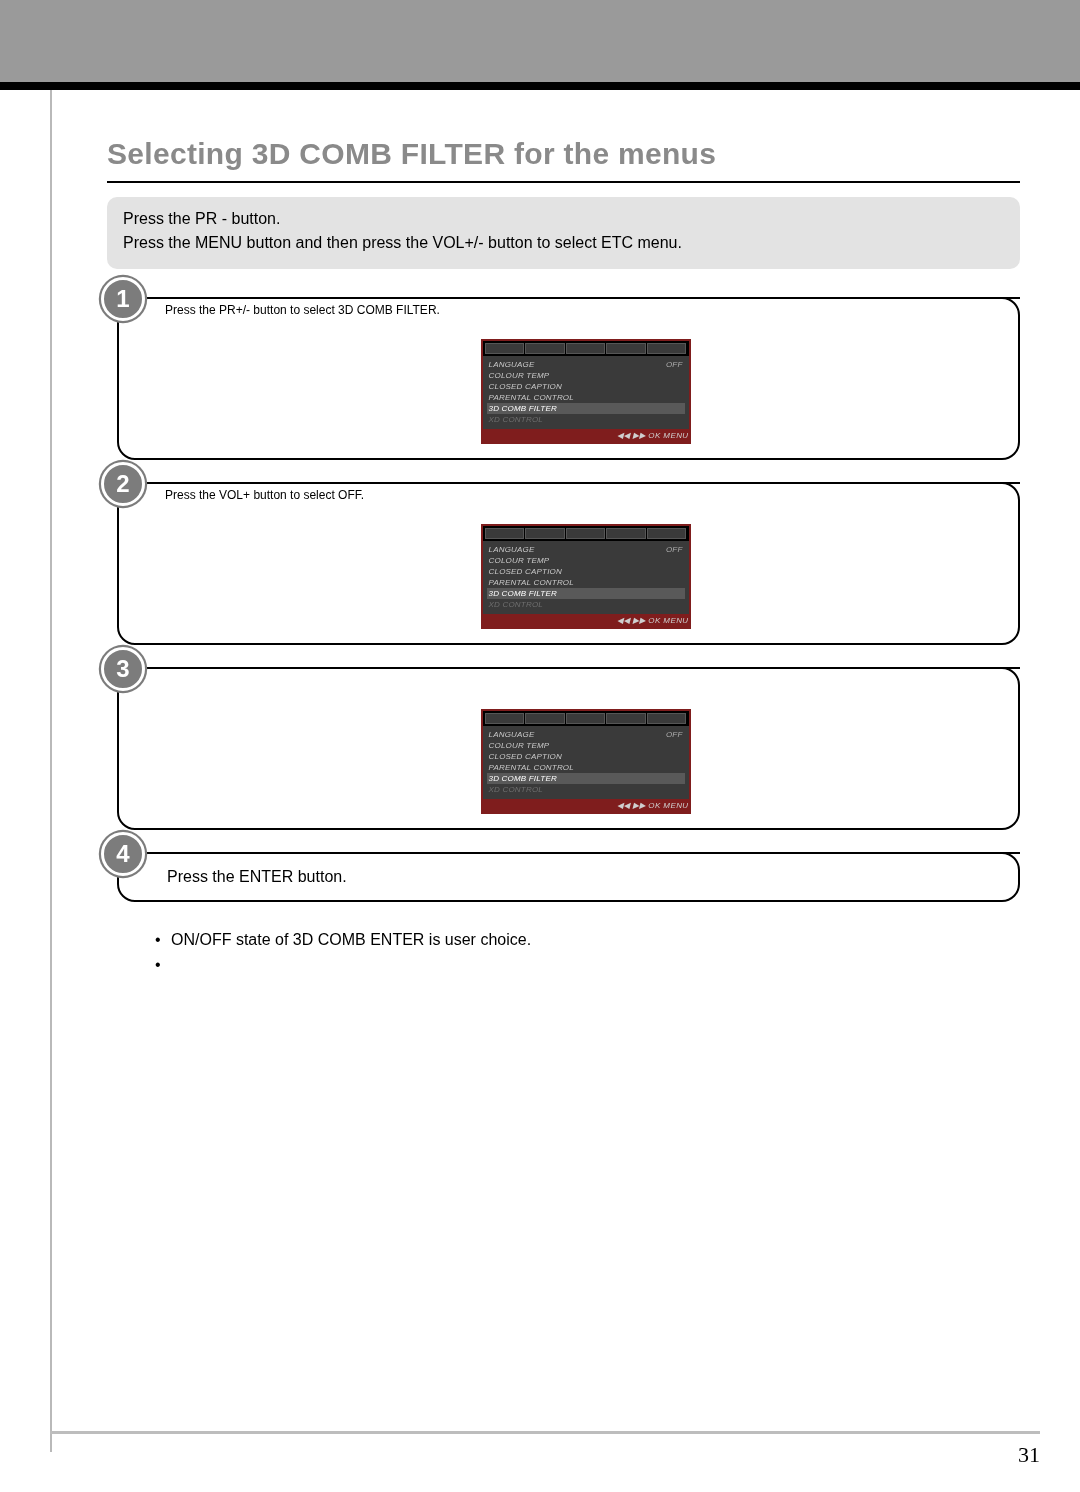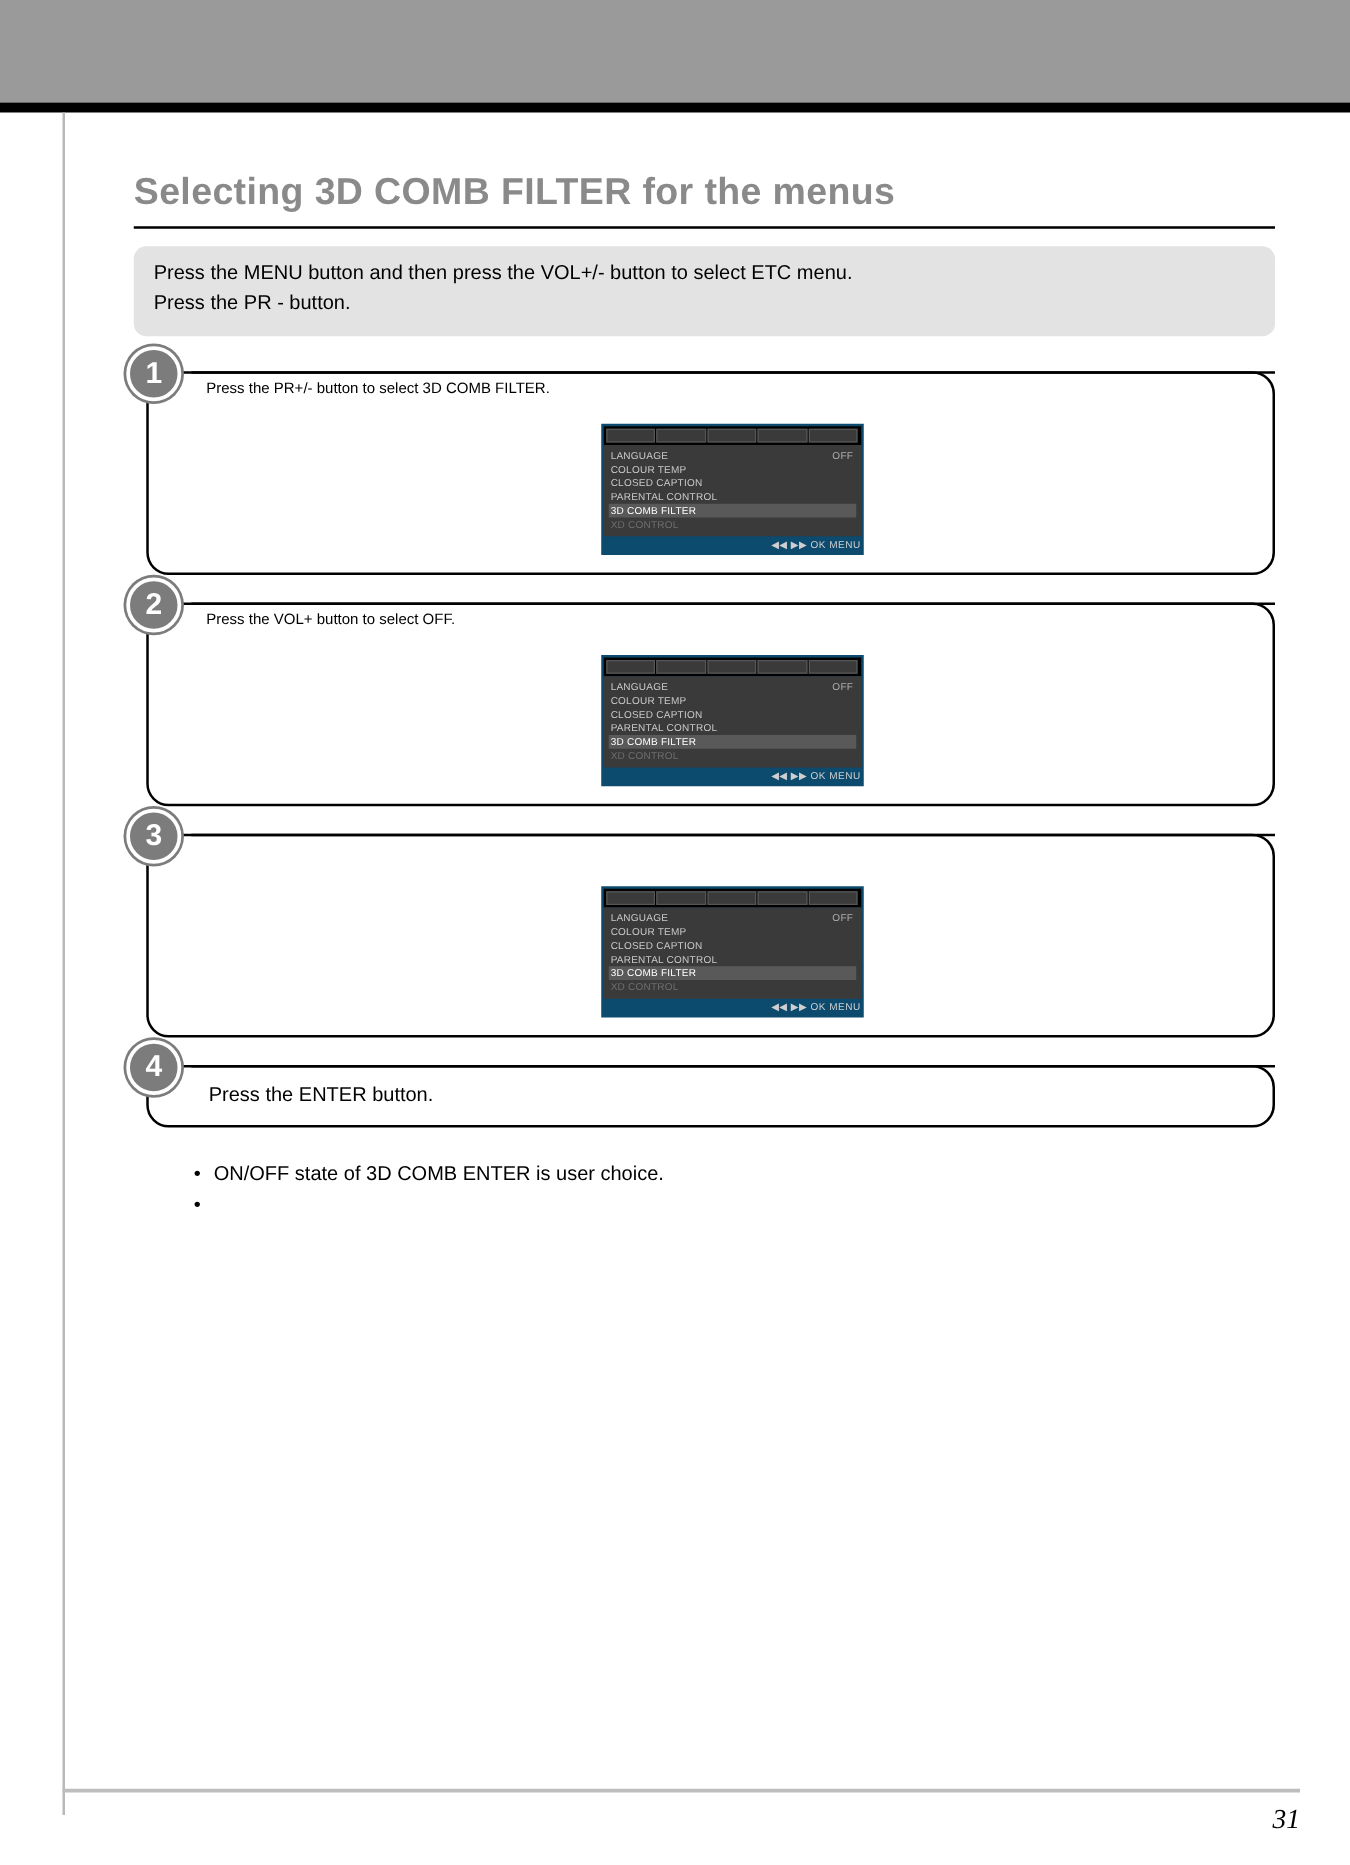--- a/index.html
+++ b/index.html
@@ -98,25 +98,26 @@
   .step-text {
     position: absolute;
     left: 58px;
     top: 6px;
     font-size: 12px;
     color: #000;
   }
   .osd {
     margin: 4px auto 0 auto;
     width: 210px;
-    background: #0c4a6e;
+    background: #7f1d1d;
     padding: 2px;
     font-size: 8px;
     color: #c9c9c9;
     line-height: 1;
+    font-style: italic;
   }
   .osd-tabs {
     display: flex;
     gap: 1px;
     padding: 2px;
     background: #000;
   }
   .osd-tab {
     flex: 1;
     height: 11px;
@@ -165,21 +166,20 @@
     margin-left: 48px;
     font-size: 16px;
     line-height: 1.55;
   }
   .bl { display: flex; }
   .bl-dot { width: 16px; flex: none; }
   .page-num {
     position: absolute;
     right: 40px;
     bottom: 24px;
-    font-style: italic;
     font-family: Georgia, 'Times New Roman', serif;
     font-size: 22px;
     color: #000;
     margin-left: 36px;
   }
   .page-bottom-rule {
     position: absolute;
     left: 50px;
     right: 40px;
     bottom: 58px;
@@ -192,22 +192,22 @@
 
 <div class="top-band"></div>
 <div class="black-band"></div>
 
 <div class="page">
 
   <div class="title">Selecting 3D COMB FILTER for the menus</div>
   <div class="title-rule"></div>
 
   <div class="intro-box">
+    <div>Press the PR - button.</div>
     <div>Press the MENU button and then press the VOL+/- button to select ETC menu.</div>
-    <div>Press the PR - button.</div>
   </div>
 
   <div class="step">
     <div class="step-top-rule"></div>
     <div class="step-badge">1</div>
     <div class="step-text">Press the PR+/- button to select 3D COMB FILTER.</div>
     <div class="step-frame tall">
       <div class="osd">
         <div class="osd-tabs">
           <div class="osd-tab"></div>

